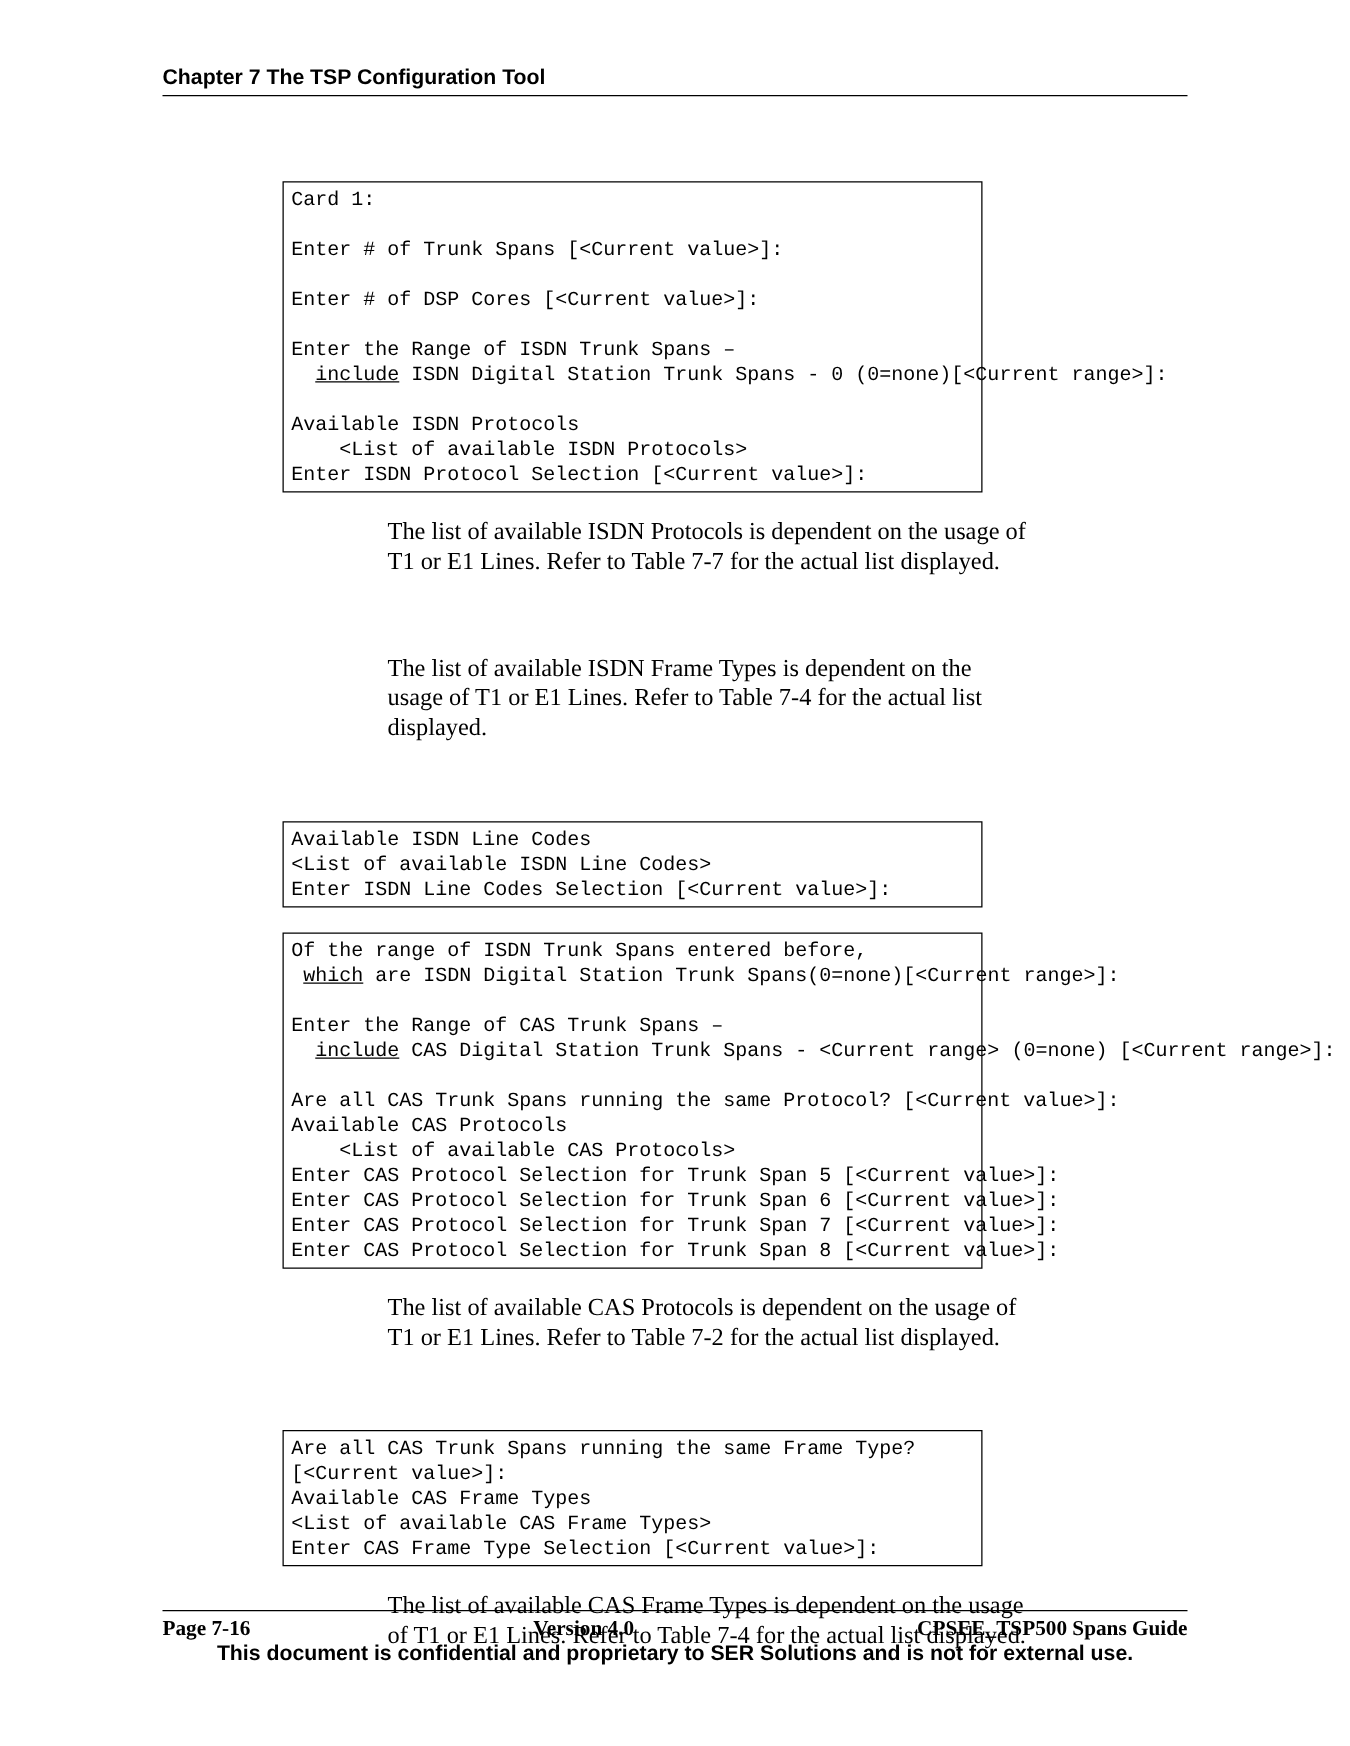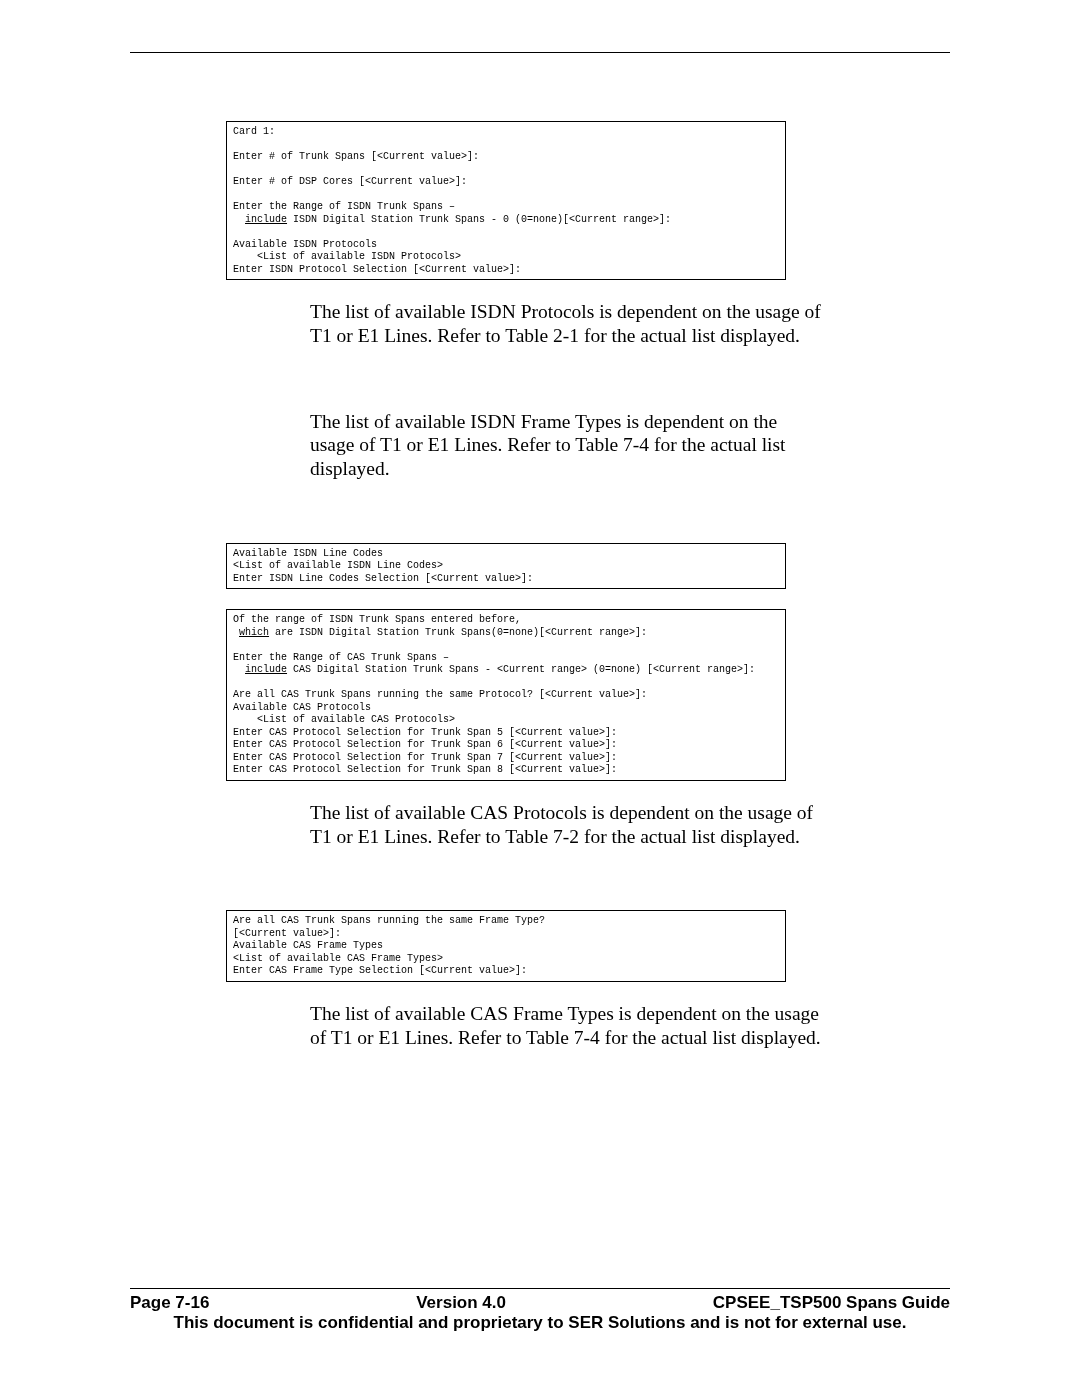--- a/index.html
+++ b/index.html
@@ -32,21 +32,21 @@
   }
   .content {
     margin-top: 68px;
     margin-left: 96px;
     width: 560px;
   }
   .code-box {
     border: 1px solid #000;
     padding: 4px 6px 3px 6px;
     font-family: "Courier New", Courier, monospace;
-    font-size: 10px;
+    font-size: 16px;
     line-height: 1.25;
     white-space: pre;
     margin-bottom: 20px;
   }
   .code-box .u { text-decoration: underline; }
   .body-para {
     font-family: "Times New Roman", Times, serif;
     font-size: 19.5px;
     line-height: 1.22;
     margin-left: 84px;
@@ -58,55 +58,56 @@
     left: 130px;
     right: 130px;
     bottom: 64px;
   }
   .footer-rule {
     border: none;
     border-top: 1.5px solid #000;
     margin: 0 0 4px 0;
   }
   .footer-line1 {
-    font-family: Liberation Sans, sans-serif;
+    font-family: Liberation Serif, serif;
     font-weight: bold;
     font-size: 17px;
     display: flex;
     justify-content: space-between;
   }
   .footer-line2 {
     font-family: Arial, Helvetica, sans-serif;
     font-weight: bold;
     font-size: 17px;
     text-align: center;
   }
 </style>
 </head>
 <body>
 
 <div class="page">
 
+  <div class="chapter-header">Chapter 7 The TSP Configuration Tool</div>
   <hr class="header-rule">
 
   <div class="content">
 
     <div class="code-box">Card 1:
 
 Enter # of Trunk Spans [&lt;Current value&gt;]:
 
 Enter # of DSP Cores [&lt;Current value&gt;]:
 
 Enter the Range of ISDN Trunk Spans –
   <span class="u">include</span> ISDN Digital Station Trunk Spans - 0 (0=none)[&lt;Current range&gt;]:
 
 Available ISDN Protocols
     &lt;List of available ISDN Protocols&gt;
 Enter ISDN Protocol Selection [&lt;Current value&gt;]:</div>
-    <div class="body-para">The list of available ISDN Protocols is dependent on the usage of T1 or E1 Lines.  Refer to Table 2-1 for the actual list displayed.</div>
+    <div class="body-para">The list of available ISDN Protocols is dependent on the usage of T1 or E1 Lines.  Refer to Table 7-7 for the actual list displayed.</div>
 
     <div class="body-para">The list of available ISDN Frame Types is dependent on the usage of T1 or E1 Lines.  Refer to Table 7-4 for the actual list displayed.</div>
 
     <div class="code-box">Available ISDN Line Codes
 &lt;List of available ISDN Line Codes&gt;
 Enter ISDN Line Codes Selection [&lt;Current value&gt;]:</div>
 
     <div class="code-box">Of the range of ISDN Trunk Spans entered before,
  <span class="u">which</span> are ISDN Digital Station Trunk Spans(0=none)[&lt;Current range&gt;]:
 

